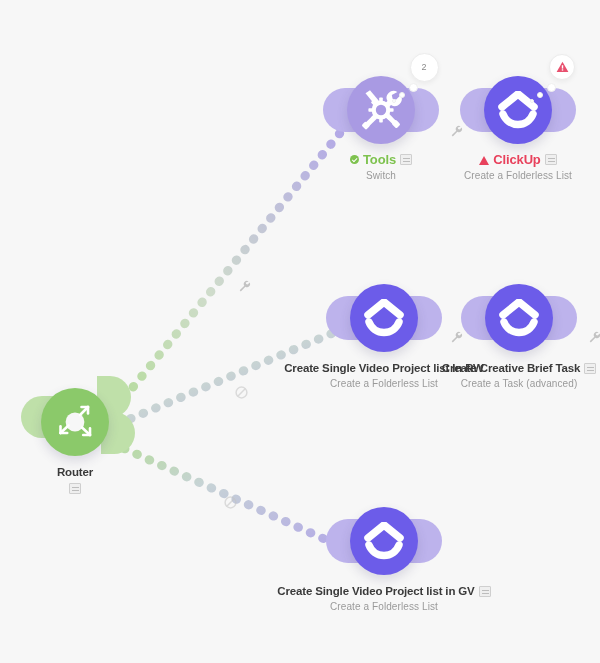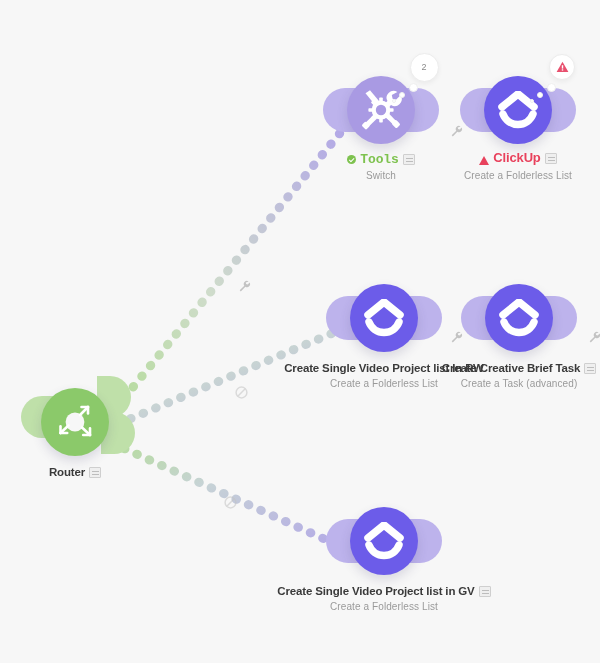--- a/index.html
+++ b/index.html
@@ -228,21 +228,21 @@
           <path d="M41 39 L33 31.5"></path>
               <path d="M41 39 L34.2 39"></path>
               <path d="M41 39 L41 32.4"></path>
           <path d="M11.5 37 L19.5 29.5"></path>
               <path d="M11.5 37 L11.5 30.4"></path>
               <path d="M11.5 37 L18.2 37"></path>
         </g>
       </svg>
         </div>
         <div class="node-label" style="left: -170px; width: 340px; top: 40px;">
-          <div><div class="label-main dark" style="display: inline-flex;">
+          <div><div class="label-main dark" style="display: inline-flex; flex-direction: column;">
               <span>Router</span>
               <span class="note-badge"></span>
             </div></div>
         </div>
       </div>
       <div class="node" style="left: 381px; top: 110px;">
         <div class="port left"></div>
         <div class="port right"></div>
         <div class="bubble node-circle lilac">
           <svg width="46" height="46" viewBox="0 0 46 46">
@@ -273,39 +273,39 @@
             <rect x="8.2" y="-1.8" width="4.4" height="3.6" rx="0.8"></rect>
             <rect x="-1.8" y="-12.6" width="3.6" height="4.4" rx="0.8" transform="rotate(45)"></rect>
             <rect x="-1.8" y="8.2" width="3.6" height="4.4" rx="0.8" transform="rotate(45)"></rect>
             <rect x="-12.6" y="-1.8" width="4.4" height="3.6" rx="0.8" transform="rotate(45)"></rect>
             <rect x="8.2" y="-1.8" width="4.4" height="3.6" rx="0.8" transform="rotate(45)"></rect>
           </g>
         </g>
       </svg>
         </div>
         <div class="node-label" style="left: -170px; width: 340px; top: 40px;">
-          <div><div class="label-main green" style="display: inline-flex; font-family: Liberation Mono, monospace;">
+          <div><div class="label-main green" style="display: inline-flex;">
               <span class="status-dot"></span>
               <span>Tools</span>
               <span class="note-badge"></span>
             </div></div>
           <div class="label-sub">Switch</div>
         </div>
       </div>
       <div class="node" style="left: 518px; top: 110px;">
         <div class="port left"></div>
         <div class="port right"></div>
         <div class="bubble node-circle purple">
           <svg width="40" height="38" viewBox="0 0 40 38">
         <path d="M4 16 L20 3 L36 16" fill="none" stroke="#fff" stroke-width="7.5" stroke-linecap="round" stroke-linejoin="round"></path>
         <path d="M5 23 A16 16 0 0 0 35 23" fill="none" stroke="#fff" stroke-width="7.5" stroke-linecap="round"></path>
       </svg>
         </div>
         <div class="node-label" style="left: -170px; width: 340px; top: 40px;">
-          <div><div class="label-main red" style="display: inline-flex; align-items: flex-end;">
+          <div><div class="label-main red" style="display: inline-flex;">
               <span class="warn-tri"></span>
               <span>ClickUp</span>
               <span class="note-badge"></span>
             </div></div>
           <div class="label-sub">Create a Folderless List</div>
         </div>
       </div>
       <div class="node" style="left: 384px; top: 318px;">
         <div class="port left"></div>
         <div class="port right"></div>

